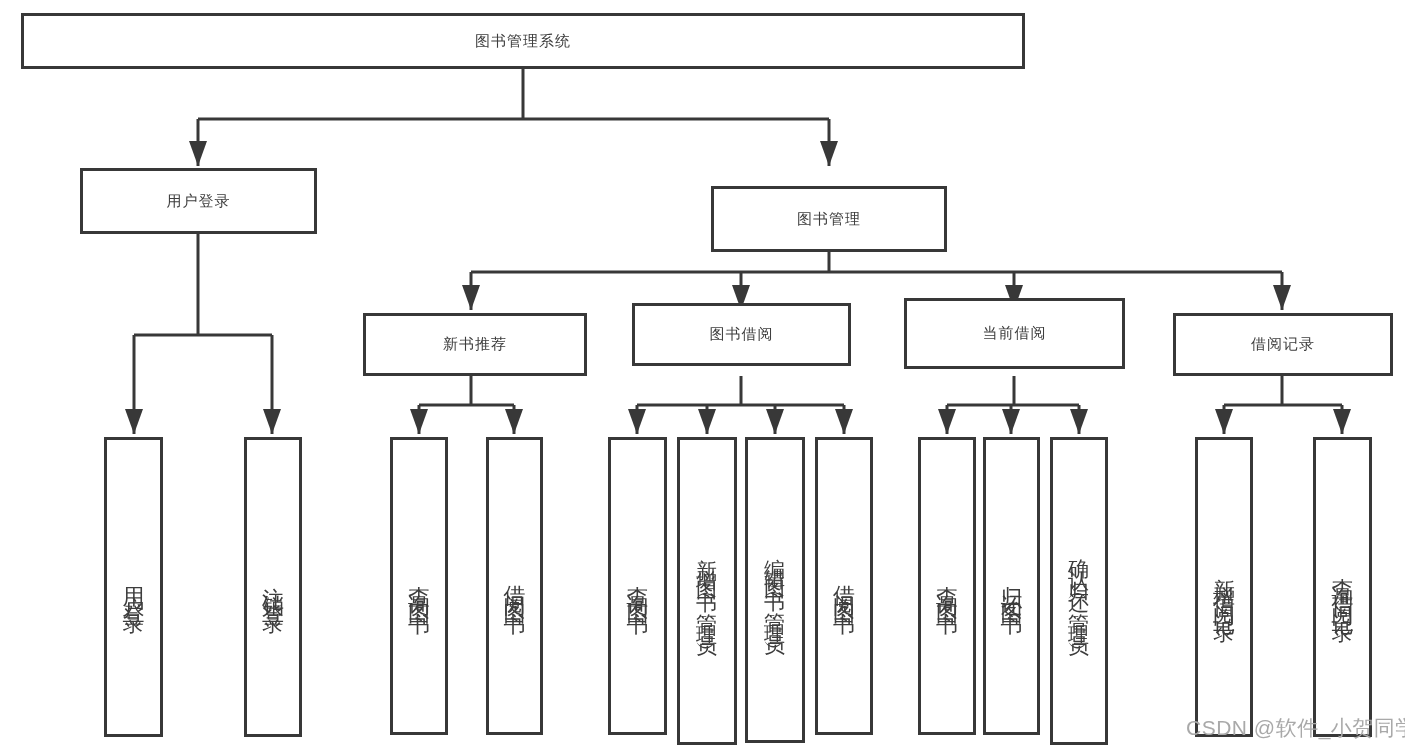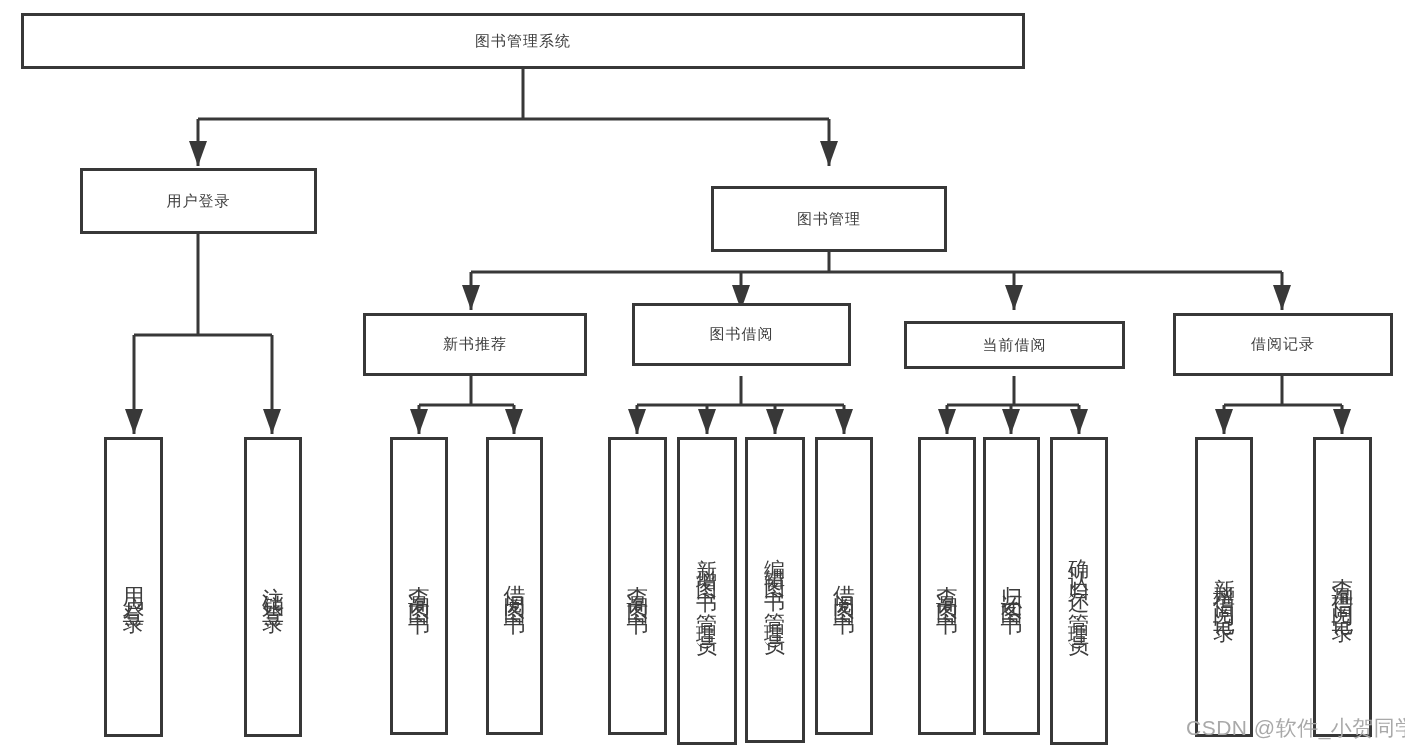--- a/index.html
+++ b/index.html
@@ -128,21 +128,21 @@
   <div class="node h" style="left:711px; top:168px; width:236px; height:66px;margin-top:18px;">
     <span>图书管理</span>
   </div>
 
   <div class="node h" style="left:363px; top:313px; width:224px; height:63px;">
     <span>新书推荐</span>
   </div>
   <div class="node h" style="left:632px; top:303px; width:219px; height:63px;">
     <span>图书借阅</span>
   </div>
-  <div class="node h" style="left:904px; top:321px; width:221px; height:48px;">
+  <div class="node h" style="left:904px; top:298px; width:221px; height:71px;">
     <span>当前借阅</span>
   </div>
   <div class="node h" style="left:1173px; top:313px; width:220px; height:63px;">
     <span>借阅记录</span>
   </div>
 
   <div class="node v" style="left:104px; top:437px; width:59px; height:300px;">
     <span>用户登录</span>
   </div>
   <div class="node v" style="left:244px; top:437px; width:58px; height:300px;">

